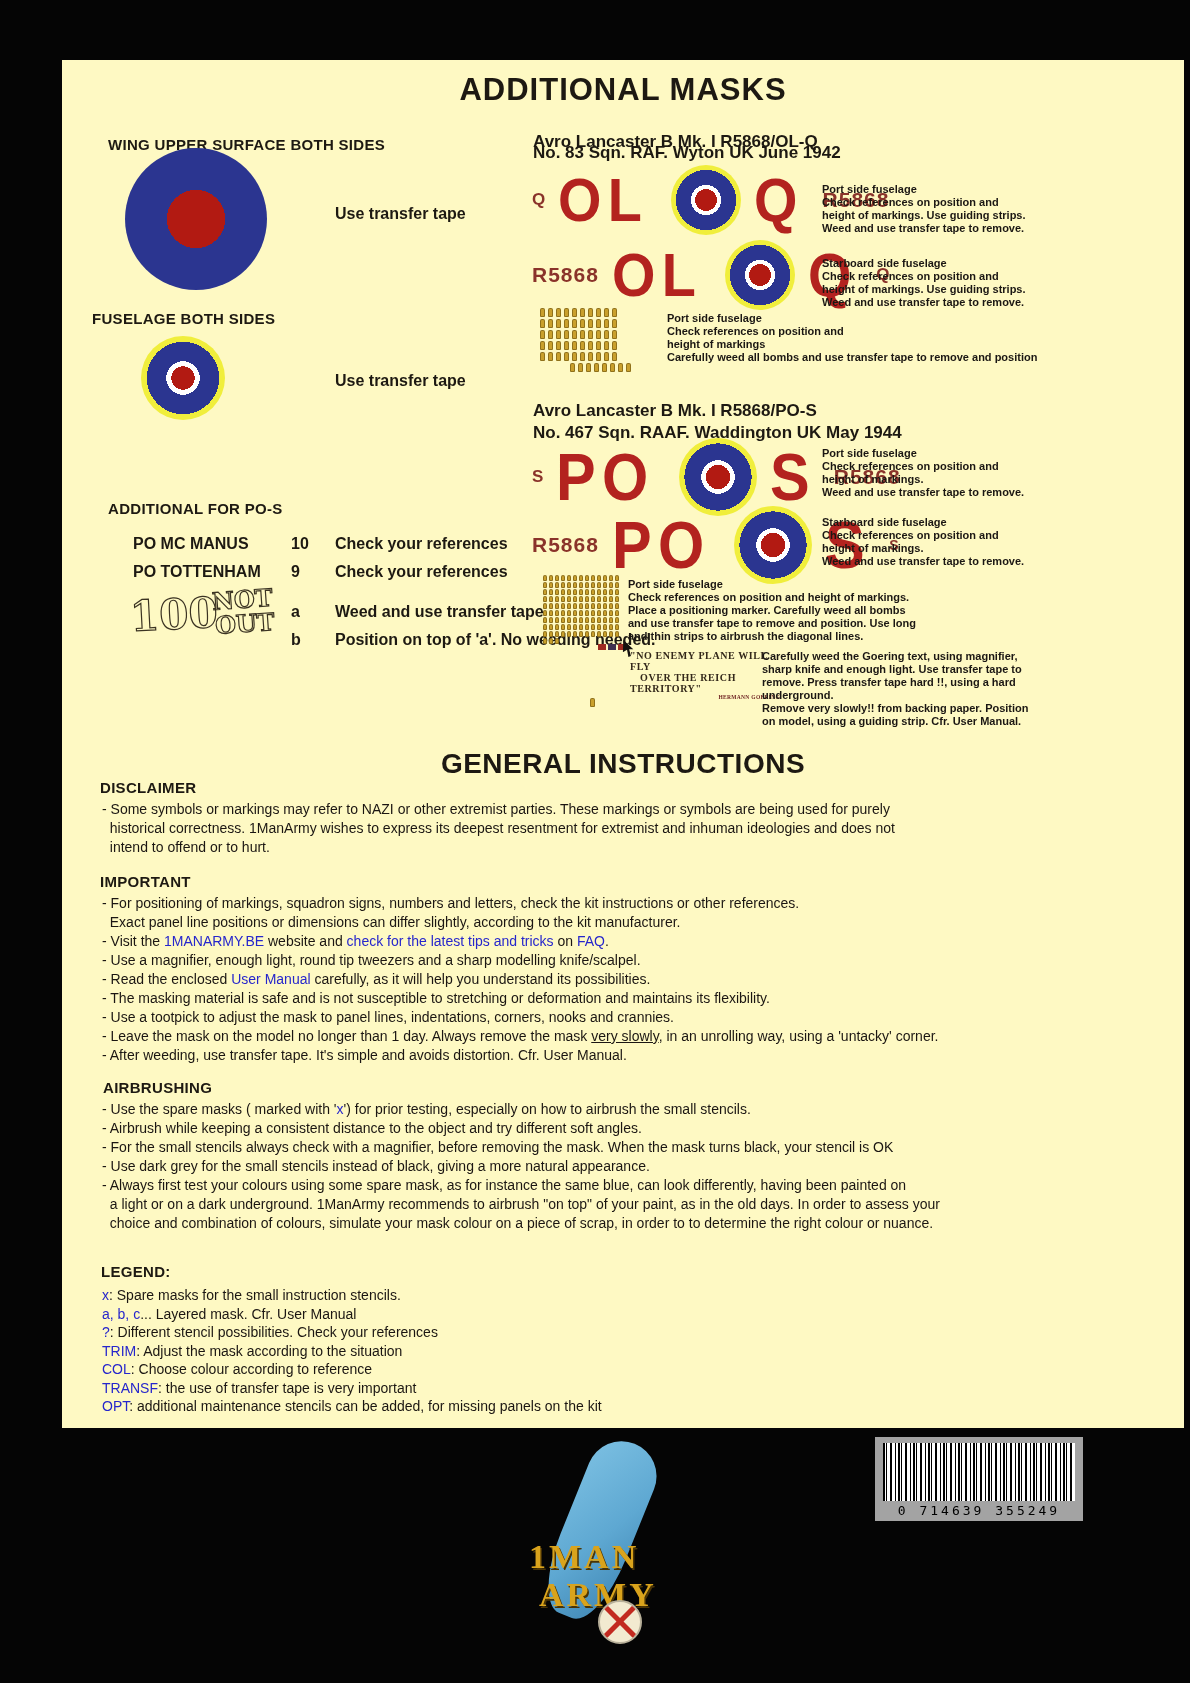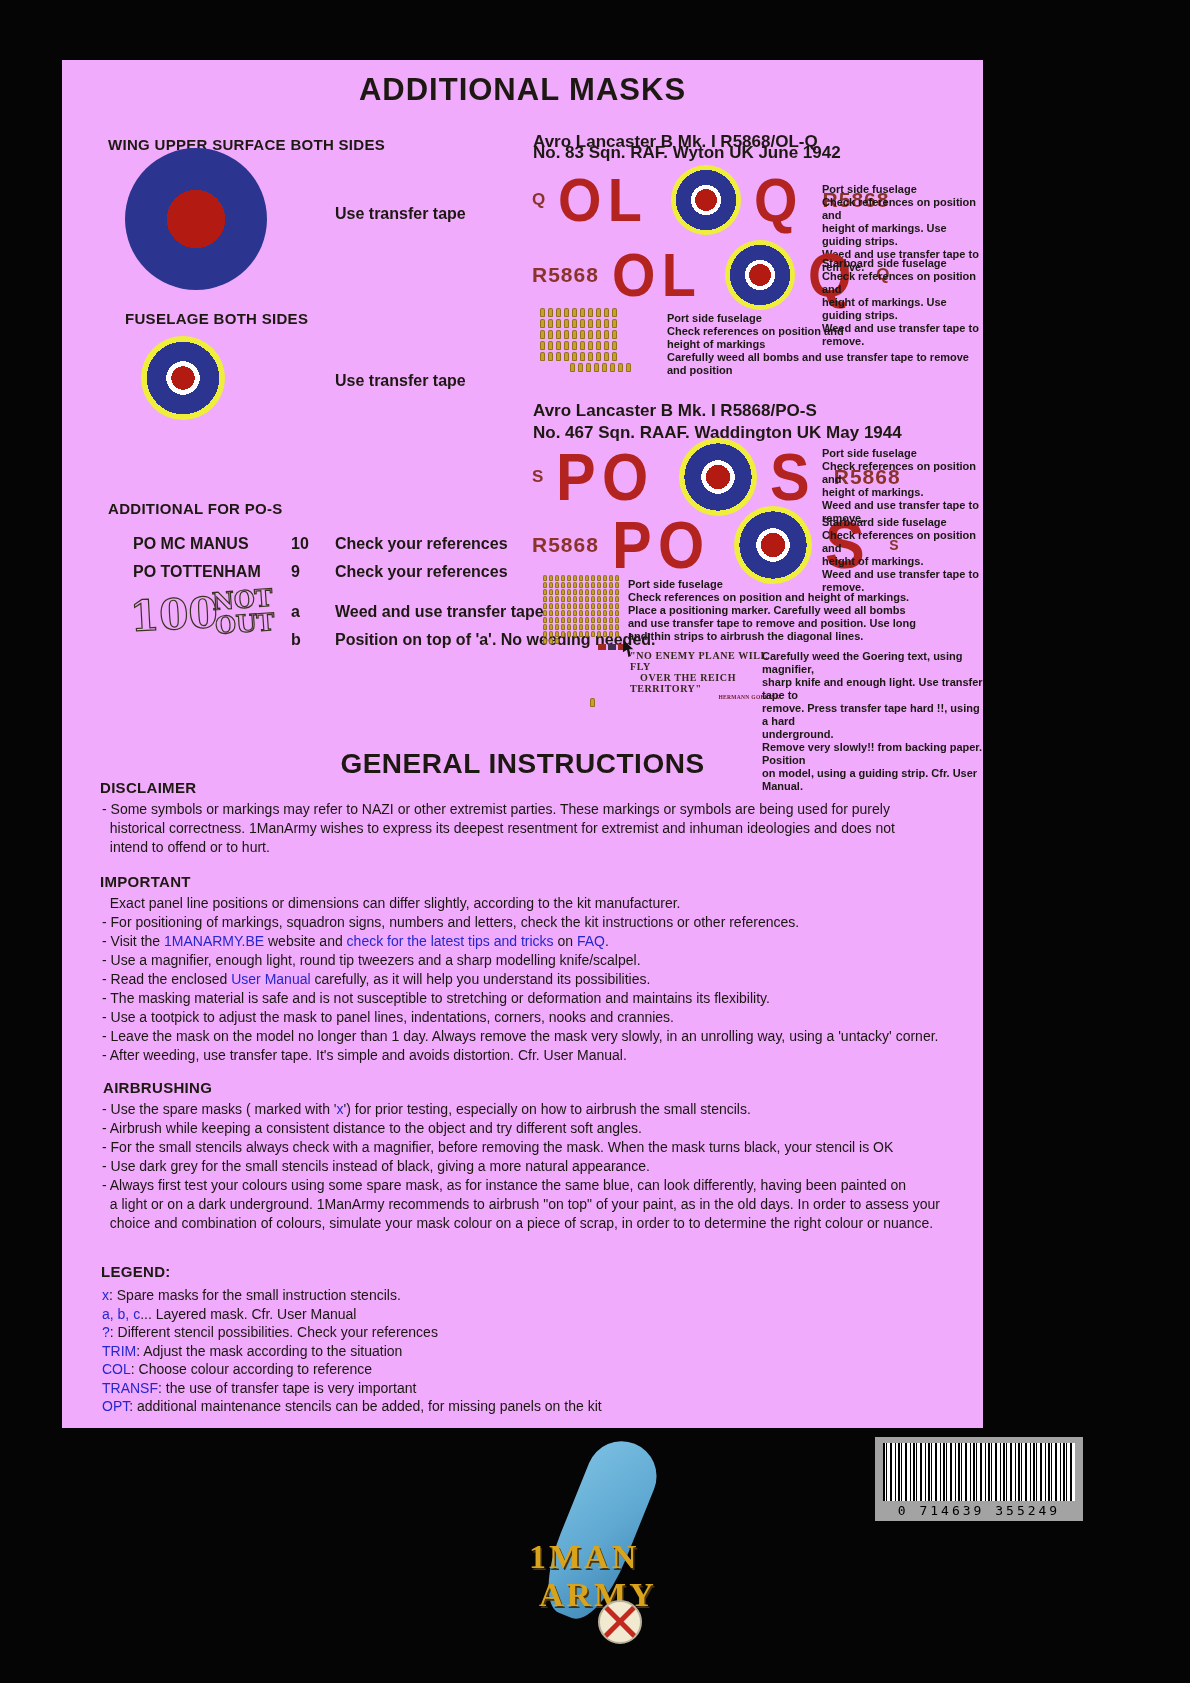--- a/index.html
+++ b/index.html
@@ -1,18 +1,18 @@
 <!DOCTYPE html>
 <html><head>
 <meta charset="utf-8">
 <style>
   html,body{margin:0;padding:0;background:#000;}
   .page{position:relative;width:1190px;height:1683px;background:#050505;overflow:hidden;
         font-family:"Liberation Sans",sans-serif;}
-  .paper{position:absolute;left:62px;top:60px;width:921px;height:1368px;background:#f0abfc;}
+  .paper{position:absolute;left:62px;top:60px;width:1122px;height:1368px;background:#fef9c3;}
   .abs{position:absolute;}
   .h1{font-size:31px;font-weight:bold;color:#1d1912;letter-spacing:1px;text-align:center;width:100%;}
   .h2{font-size:28px;font-weight:bold;color:#1d1912;letter-spacing:.5px;text-align:center;width:100%;}
   .shead{font-size:15px;font-weight:bold;color:#1d1912;letter-spacing:.3px;}
   .bnote{font-size:16px;font-weight:bold;color:#1d1912;}
   .note{font-size:11px;font-weight:bold;color:#1b1713;line-height:13px;white-space:pre-line;}
   .schemetitle{font-size:17px;font-weight:bold;color:#1d1912;line-height:22px;}
   .markrow{display:flex;align-items:center;gap:13px;}
   .bigletters{font-size:62px;font-weight:bold;color:#B3231F;letter-spacing:7px;
               display:inline-block;transform:scaleX(.9);transform-origin:left center;line-height:1;}
@@ -26,21 +26,21 @@
   .pos .r-mark{width:78px;height:78px;}
   .bombrow{display:flex;gap:3px;margin-bottom:2px;}
   .bomb{width:5px;height:9px;background:#C9A02C;border:1px solid rgba(96,74,12,.55);border-radius:2px 2px 1px 1px;box-sizing:border-box;}
   .t1 .bombrow:last-child{margin-left:30px;}
   .t2 .bombrow{gap:2px;margin-bottom:1px;}
   .t2 .bomb{width:4px;height:6px;}
   .tline{font-size:14px;line-height:19px;color:#1b1612;white-space:pre-wrap;}
   .legend .tline{line-height:18.5px;}
   .lk{color:#2626CC;}
   .rd{color:#CC2222;}
-  .ul{margin-top:36px;}
+  .ul{text-decoration:underline;margin-top:36px;}
   .outline-txt{font-family:"DejaVu Serif",serif;font-weight:bold;color:transparent;
                -webkit-text-stroke:1.2px #3b3322;line-height:1;}
   .goer{font-family:"Liberation Serif",serif;font-weight:bold;font-size:10px;letter-spacing:.6px;
         color:#33281a;line-height:11px;width:150px;}
   .goer .attr{display:block;text-align:right;font-size:5.5px;letter-spacing:.3px;color:#6b1d1d;line-height:7px;}
   .cursor-arrow{width:17px;height:17px;background:#15120f;
         clip-path:polygon(0 0,8% 72%,30% 55%,44% 96%,58% 88%,42% 50%,66% 46%);transform:rotate(8deg);}
   .medal{display:inline-block;width:8px;height:6px;margin-right:2px;}
   .footer{position:absolute;left:0;top:1428px;width:1190px;height:255px;background:#050505;}
   .logo-bomb{width:70px;height:185px;border-radius:35px 35px 40% 40%;
@@ -63,21 +63,21 @@
 
 <div class="page">
   <div class="paper">
 
     <div class="abs h1" style="top:12px;left:0;">ADDITIONAL MASKS</div>
 
     <div class="abs shead" style="left:46px;top:76px;">WING UPPER SURFACE BOTH SIDES</div>
     <div class="abs roundel r-wing" style="left:63px;top:88px;"></div>
     <div class="abs bnote" style="left:273px;top:145px;">Use transfer tape</div>
 
-    <div class="abs shead" style="left:63px;top:250px;">FUSELAGE BOTH SIDES</div>
+    <div class="abs shead" style="left:30px;top:250px;">FUSELAGE BOTH SIDES</div>
     <div class="abs roundel r-fus" style="left:79px;top:276px;"></div>
     <div class="abs bnote" style="left:273px;top:312px;">Use transfer tape</div>
 
     <div class="abs shead" style="left:46px;top:440px;">ADDITIONAL FOR PO-S</div>
 
     <div class="abs" style="left:71px;top:475px;display:grid;grid-template-columns:158px 44px auto;">
       <span class="bnote">PO MC MANUS</span>
       <span class="bnote">10</span>
       <span class="bnote">Check your references</span>
     </div>
@@ -404,22 +404,22 @@
 
     <div class="abs shead" style="left:38px;top:719px;">DISCLAIMER</div>
     <div class="abs" style="left:40px;top:740px;">
         <div class="tline"><span>- Some symbols or markings may refer to NAZI or other extremist parties. These markings or symbols are being used for purely</span></div>
         <div class="tline"><span>  historical correctness. 1ManArmy wishes to express its deepest resentment for extremist and inhuman ideologies and does not</span></div>
         <div class="tline"><span>  intend to offend or to hurt.</span></div>
       </div>
 
     <div class="abs shead" style="left:38px;top:813px;">IMPORTANT</div>
     <div class="abs" style="left:40px;top:834px;">
+        <div class="tline"><span>- For positioning of markings, squadron signs, numbers and letters, check the kit instructions or other references.</span></div>
         <div class="tline"><span>  Exact panel line positions or dimensions can differ slightly, according to the kit manufacturer.</span></div>
-        <div class="tline"><span>- For positioning of markings, squadron signs, numbers and letters, check the kit instructions or other references.</span></div>
         <div class="tline"><span>- Visit the </span><span class="lk">1MANARMY.BE</span><span> website and </span><span class="lk">check for the latest tips and tricks</span><span> on </span><span class="lk">FAQ</span><span>.</span></div>
         <div class="tline"><span>- Use a magnifier, enough light, round tip tweezers and a sharp modelling knife/scalpel.</span></div>
         <div class="tline"><span>- Read the enclosed </span><span class="lk">User Manual</span><span> carefully, as it will help you understand its possibilities.</span></div>
         <div class="tline"><span>- The masking material is safe and is not susceptible to stretching or deformation and maintains its flexibility.</span></div>
         <div class="tline"><span>- Use a tootpick to adjust the mask to panel lines, indentations, corners, nooks and crannies.</span></div>
         <div class="tline"><span>- Leave the mask on the model no longer than 1 day. Always remove the mask </span><span class="ul">very slowly</span><span>, in an unrolling way, using a 'untacky' corner.</span></div>
         <div class="tline"><span>- After weeding, use transfer tape. It's simple and avoids distortion. Cfr. User Manual.</span></div>
       </div>
 
     <div class="abs shead" style="left:41px;top:1019px;">AIRBRUSHING</div>

